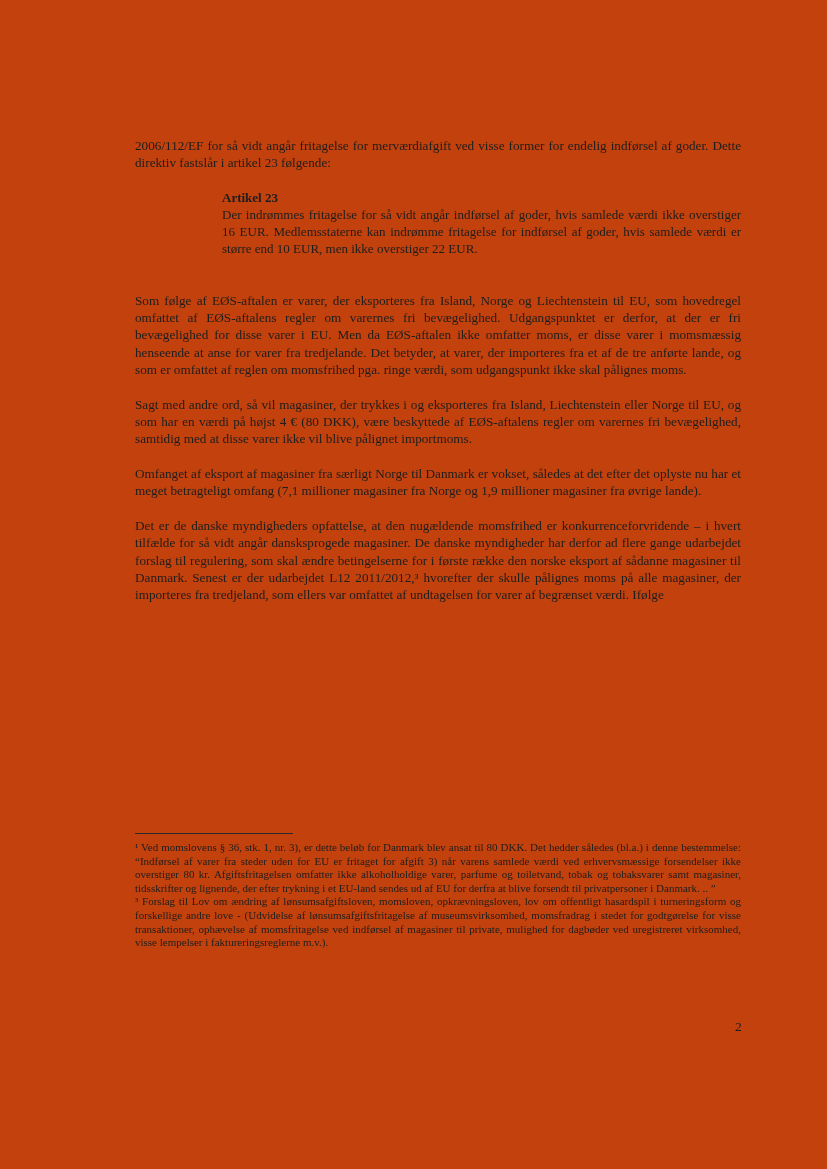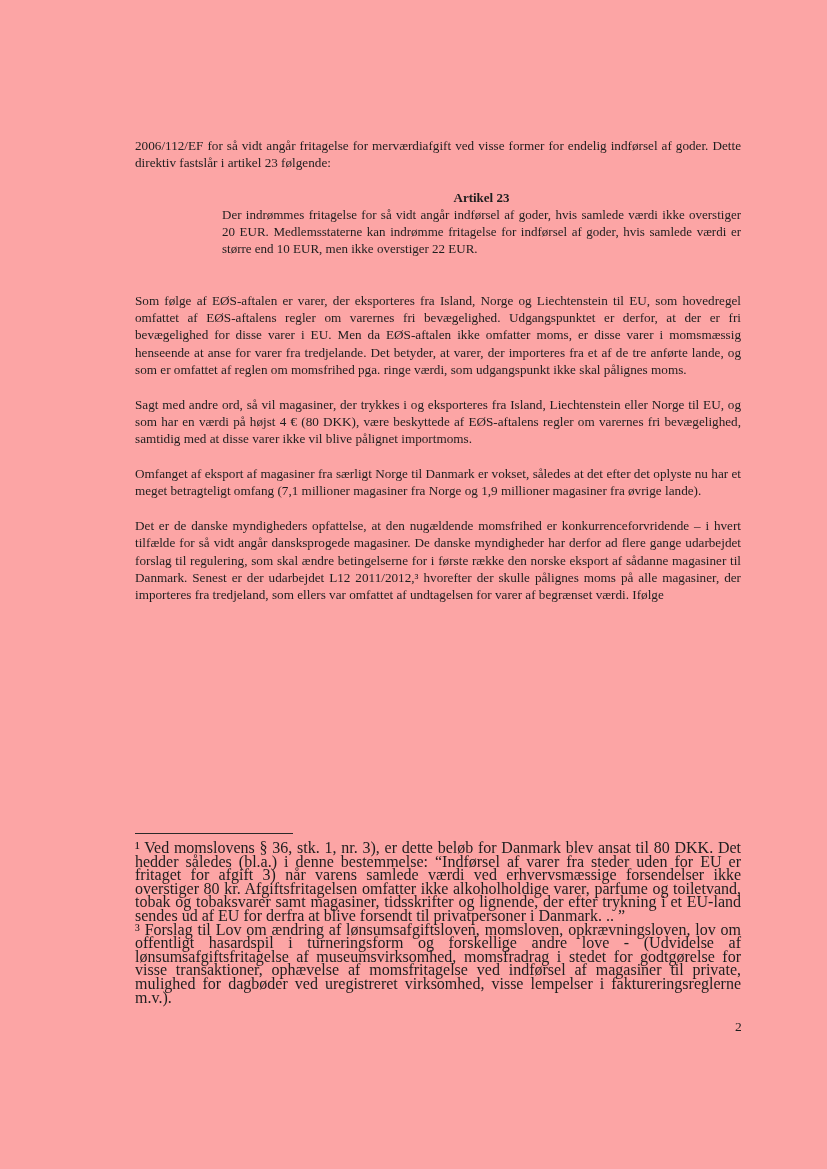--- a/index.html
+++ b/index.html
@@ -8,21 +8,21 @@
     width: 827px;
     height: 1169px;
     overflow: hidden;
     background: #fbfaf6;
   }
   .page {
     position: absolute;
     inset: 0;
     width: 827px;
     height: 1169px;
-    background: #fca5a5;
+    background: #c2410c;
     font-family: "Liberation Serif", "DejaVu Serif", serif;
     color: #1e1e1e;
   }
   .content {
     position: absolute;
     left: 135px;
     top: 137px;
     width: 606px;
   }
   .content p {
@@ -35,61 +35,61 @@
     margin: 2px 0 17px 87px;
   }
   .quote p {
     margin: 0;
     font-size: 13px;
     line-height: 17.2px;
     text-align: justify;
   }
   .quote .quote-title {
     font-weight: bold;
-    text-align: center;
+    text-align: left;
   }
   .quote .quote-gap {
     height: 17px;
   }
   .footnotes {
     position: absolute;
     left: 135px;
     top: 833px;
     width: 606px;
   }
   .footnote-rule {
     width: 158px;
     height: 1px;
     background: #2a2a2a;
     margin-bottom: 7px;
   }
   .footnotes p {
     margin: 0;
-    font-size: 16px;
+    font-size: 11px;
     line-height: 13.6px;
     text-align: justify;
   }
   .page-number {
     position: absolute;
     left: 735px;
     top: 1019px;
     font-size: 13.5px;
   }
 </style>
 </head>
 <body>
 
 <div class="page">
 
   <div class="content">
     <p>2006/112/EF for så vidt angår fritagelse for merværdiafgift ved visse former for endelig indførsel af goder. Dette direktiv fastslår i artikel 23 følgende:</p>
 
     <div class="quote">
       <p class="quote-title">Artikel 23</p>
-      <p>Der indrømmes fritagelse for så vidt angår indførsel af goder, hvis samlede værdi ikke overstiger 20 EUR. Medlemsstaterne kan indrømme fritagelse for indførsel af goder, hvis samlede værdi er større end 10 EUR, men ikke overstiger 22 EUR.</p>
+      <p>Der indrømmes fritagelse for så vidt angår indførsel af goder, hvis samlede værdi ikke overstiger 16 EUR. Medlemsstaterne kan indrømme fritagelse for indførsel af goder, hvis samlede værdi er større end 10 EUR, men ikke overstiger 22 EUR.</p>
       <div class="quote-gap"></div>
     </div>
 
     <p>Som følge af EØS-aftalen er varer, der eksporteres fra Island, Norge og Liechtenstein til EU, som hovedregel omfattet af EØS-aftalens regler om varernes fri bevægelighed. Udgangspunktet er derfor, at der er fri bevægelighed for disse varer i EU. Men da EØS-aftalen ikke omfatter moms, er disse varer i momsmæssig henseende at anse for varer fra tredjelande. Det betyder, at varer, der importeres fra et af de tre anførte lande, og som er omfattet af reglen om momsfrihed pga. ringe værdi, som udgangspunkt ikke skal pålignes moms.</p>
     <p>Sagt med andre ord, så vil magasiner, der trykkes i og eksporteres fra Island, Liechtenstein eller Norge til EU, og som har en værdi på højst 4 € (80 DKK), være beskyttede af EØS-aftalens regler om varernes fri bevægelighed, samtidig med at disse varer ikke vil blive pålignet importmoms.</p>
     <p>Omfanget af eksport af magasiner fra særligt Norge til Danmark er vokset, således at det efter det oplyste nu har et meget betragteligt omfang (7,1 millioner magasiner fra Norge og 1,9 millioner magasiner fra øvrige lande).</p>
     <p>Det er de danske myndigheders opfattelse, at den nugældende momsfrihed er konkurrenceforvridende – i hvert tilfælde for så vidt angår dansksprogede magasiner. De danske myndigheder har derfor ad flere gange udarbejdet forslag til regulering, som skal ændre betingelserne for i første række den norske eksport af sådanne magasiner til Danmark. Senest er der udarbejdet L12 2011/2012,³ hvorefter der skulle pålignes moms på alle magasiner, der importeres fra tredjeland, som ellers var omfattet af undtagelsen for varer af begrænset værdi. Ifølge</p>
   </div>
 
   <div class="footnotes">

